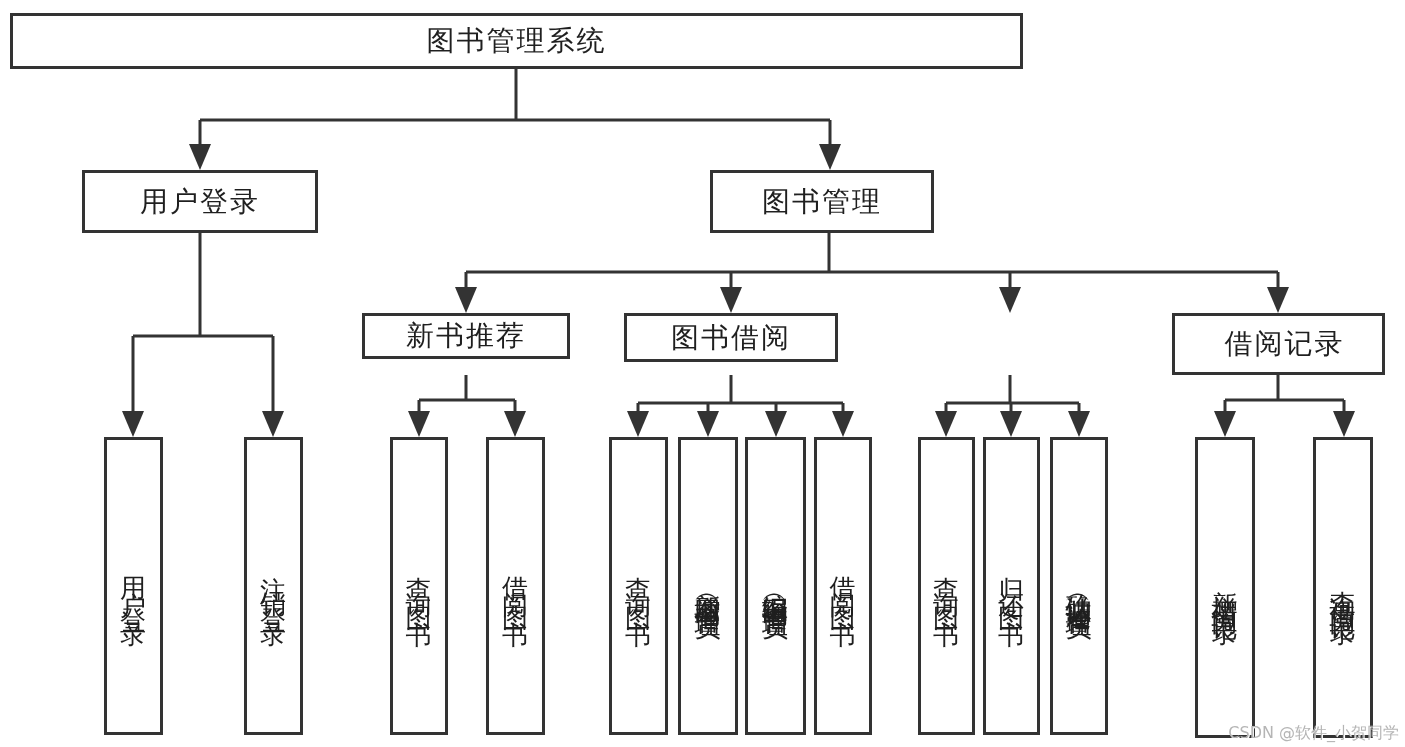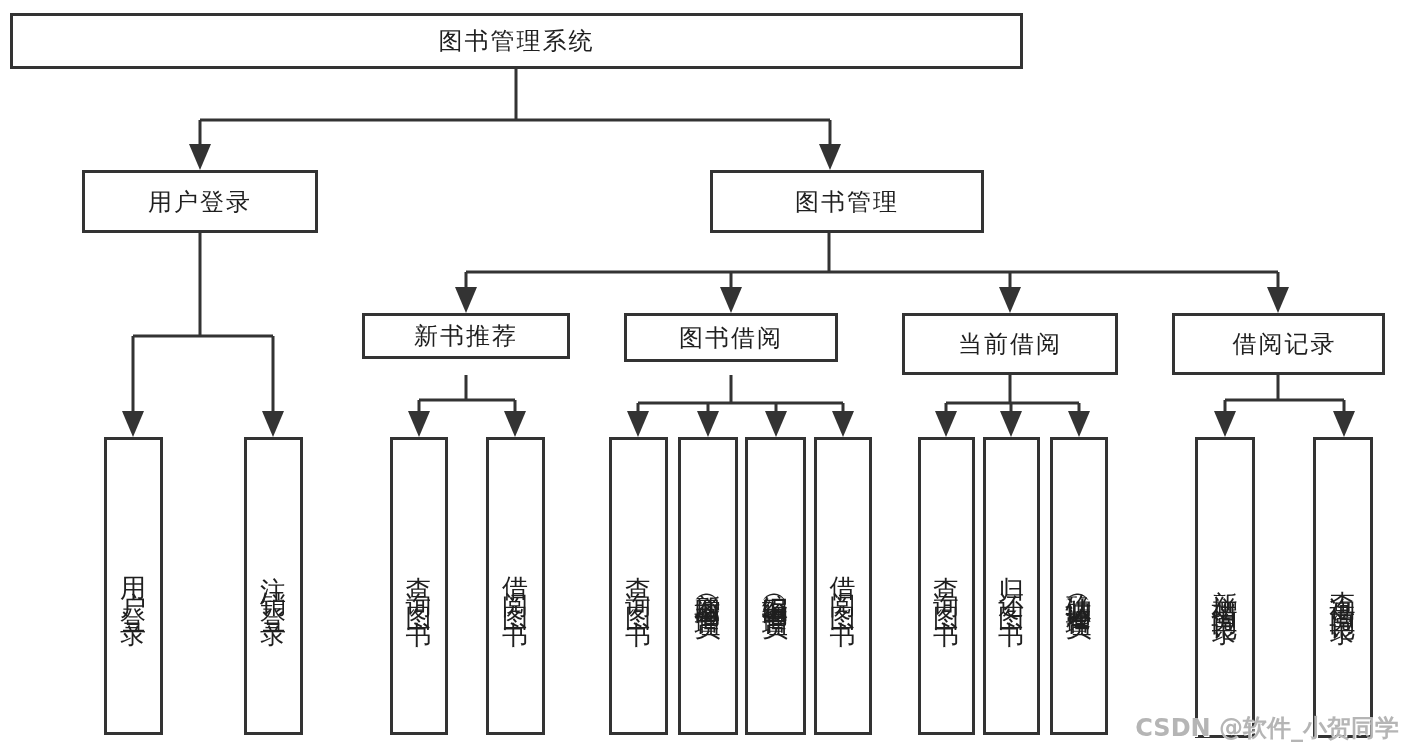--- a/index.html
+++ b/index.html
@@ -26,44 +26,43 @@
     position: absolute;
     box-sizing: border-box;
     border: 3px solid #333333;
     background: #ffffff;
     display: flex;
     align-items: center;
     justify-content: center;
     z-index: 2;
   }
   .h-label {
-    font-size: 24px;
+    font-size: 28px;
     letter-spacing: 2px;
     white-space: nowrap;
   }
   .v-label {
     writing-mode: vertical-rl;
     text-orientation: mixed;
     font-size: 26px;
     line-height: 1;
     white-space: nowrap;
   }
   .ls-lg { letter-spacing: 15px; }
   .ls-md { letter-spacing: 6px; }
   .ls-sm { letter-spacing: 3px; }
   .watermark {
     position: absolute;
     right: 6px;
     bottom: 3px;
-    font-size: 24px;
+    font-size: 16px;
     color: #b5b5b5;
     text-shadow: 1px 1px 0 #ffffff;
     z-index: 3;
     white-space: nowrap;
-    font-weight: bold;
   }
 </style>
 </head>
 <body>
 
 <div class="canvas">
 
   <svg class="connectors" viewBox="0 0 1405 747" xmlns="http://www.w3.org/2000/svg">
     <g stroke="#333333" stroke-width="3" fill="none">
 
@@ -107,32 +106,29 @@
     </g>
   </svg>
 
   <div class="box" style="left:10px; top:13px; width:1013px; height:56px;">
     <span class="h-label">图书管理系统</span>
   </div>
 
   <div class="box" style="left:82px; top:170px; width:236px; height:63px;">
     <span class="h-label">用户登录</span>
   </div>
-  <div class="box" style="left:710px; top:170px; width:274px; height:63px;justify-content:center;">
+  <div class="box" style="left:710px; top:170px; width:224px; height:63px;justify-content:center;">
     <span class="h-label">图书管理</span>
   </div>
 
   <div class="box" style="left:362px; top:313px; width:208px; height:46px;">
     <span class="h-label">新书推荐</span>
   </div>
   <div class="box" style="left:624px; top:313px; width:214px; height:49px;">
     <span class="h-label">图书借阅</span>
-  </div>
-  <div class="box" style="left:902px; top:313px; width:216px; height:62px;">
-    <span class="h-label">当前借阅</span>
   </div>
   <div class="box" style="left:1172px; top:313px; width:213px; height:62px;padding-left:12px;">
     <span class="h-label">借阅记录</span>
   </div>
 
   <div class="box" style="left:104px; top:437px; width:59px; height:298px;">
     <span class="v-label ls-lg">用户登录</span>
   </div>
   <div class="box" style="left:244px; top:437px; width:59px; height:298px;">
     <span class="v-label ls-lg">注销登录</span>

